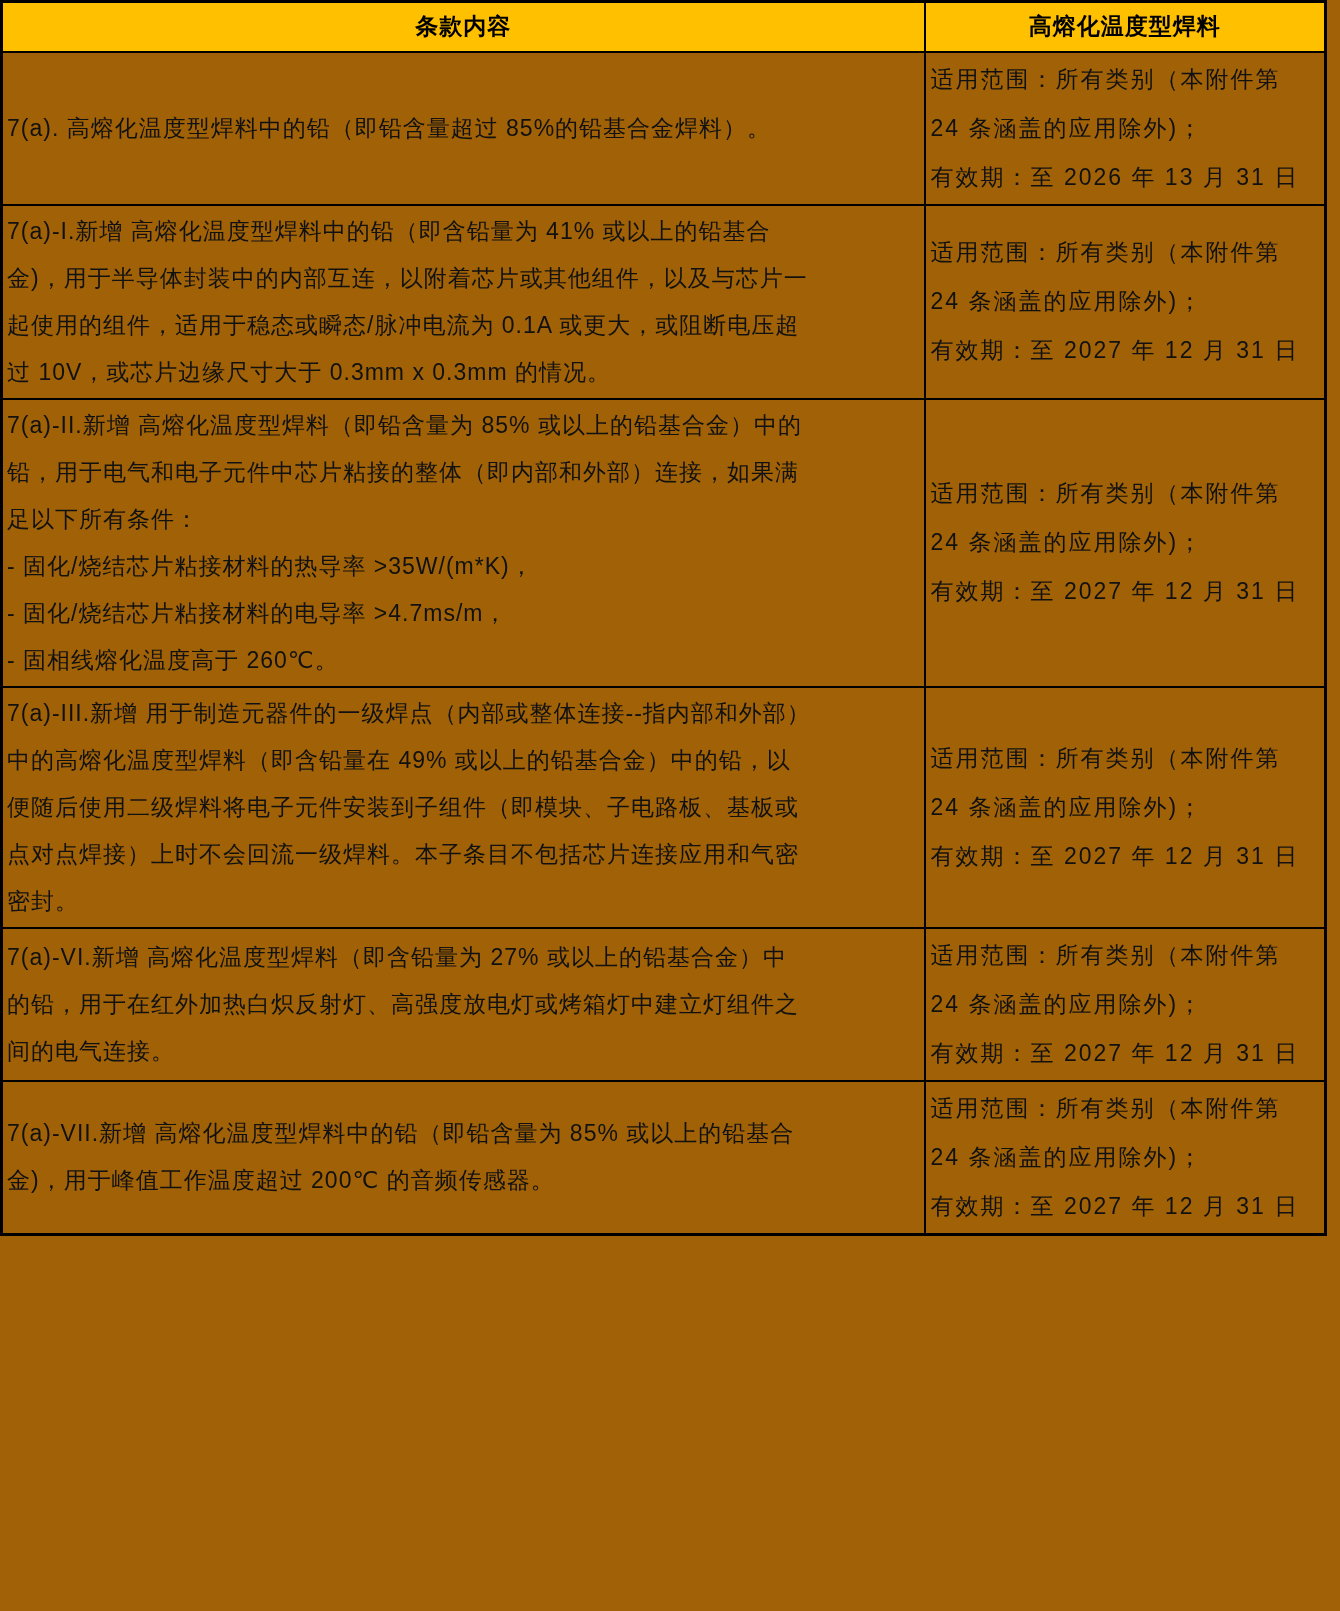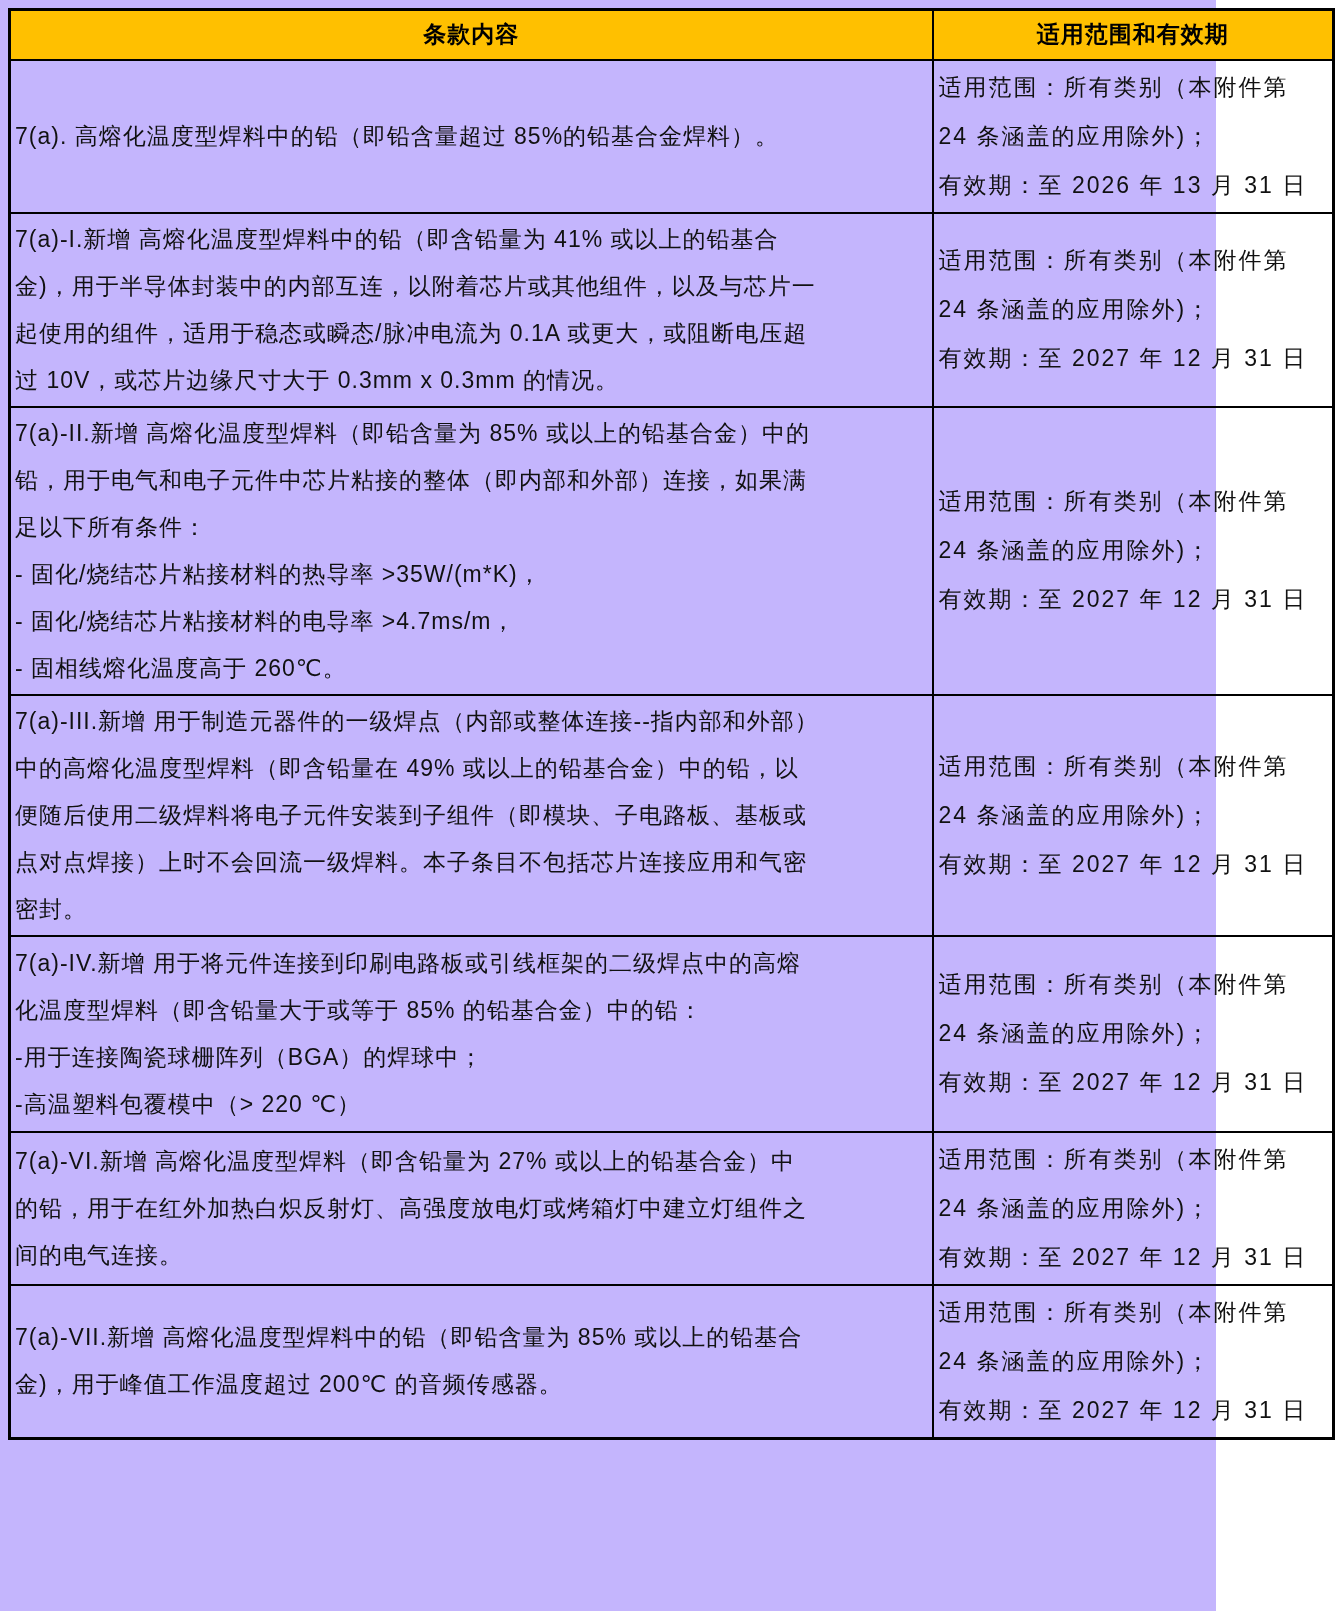--- a/index.html
+++ b/index.html
@@ -3,25 +3,24 @@
 <meta charset="utf-8">
 <style>
   html, body {
     margin: 0;
     padding: 0;
     background: #ffffff;
     font-family: "Liberation Sans", "DejaVu Sans", sans-serif;
     color: #111111;
   }
   .page {
-    width: 1216px;
+    width: 1340px;
     height: 1611px;
     box-sizing: border-box;
-    padding: 8px;
-    background: #c4b5fd;
+    background: #a16207;
   }
   table.exemption-table {
     border-collapse: collapse;
     table-layout: fixed;
     width: 1324px;
     border: 3px solid #000000;
   }
   col.col-clause { width: 923px; }
   col.col-scope  { width: 401px; }
   th, td {
@@ -66,21 +65,21 @@
 
 <div class="page">
   <table class="exemption-table">
     <colgroup>
       <col class="col-clause">
       <col class="col-scope">
     </colgroup>
     <thead>
       <tr>
         <th>条款内容</th>
-        <th>适用范围和有效期</th>
+        <th>高熔化温度型焊料</th>
       </tr>
     </thead>
     <tbody>
       <tr style="height:148px;">
         <td class="clause-cell">
             <div class="clause-text">7(a). 高熔化温度型焊料中的铅（即铅含量超过 85%的铅基合金焊料）。</div>
           </td>
         <td class="scope-cell">
             <div class="scope-text">适用范围：所有类别（本附件第
 24 条涵盖的应用除外)；</div>
@@ -122,33 +121,20 @@
 便随后使用二级焊料将电子元件安装到子组件（即模块、子电路板、基板或
 点对点焊接）上时不会回流一级焊料。本子条目不包括芯片连接应用和气密
 密封。</div>
           </td>
         <td class="scope-cell">
             <div class="scope-text">适用范围：所有类别（本附件第
 24 条涵盖的应用除外)；</div>
             <div class="validity-text">有效期：至 2027 年 12 月 31 日</div>
           </td>
       </tr>
-      <tr style="height:196px;">
-        <td class="clause-cell">
-            <div class="clause-text">7(a)-IV.新增 用于将元件连接到印刷电路板或引线框架的二级焊点中的高熔
-化温度型焊料（即含铅量大于或等于 85% 的铅基合金）中的铅：
--用于连接陶瓷球栅阵列（BGA）的焊球中；
--高温塑料包覆模中（&gt; 220 ℃）</div>
-          </td>
-        <td class="scope-cell">
-            <div class="scope-text">适用范围：所有类别（本附件第
-24 条涵盖的应用除外)；</div>
-            <div class="validity-text">有效期：至 2027 年 12 月 31 日</div>
-          </td>
-      </tr>
       <tr style="height:148px;">
         <td class="clause-cell">
             <div class="clause-text">7(a)-VI.新增 高熔化温度型焊料（即含铅量为 27% 或以上的铅基合金）中
 的铅，用于在红外加热白炽反射灯、高强度放电灯或烤箱灯中建立灯组件之
 间的电气连接。</div>
           </td>
         <td class="scope-cell">
             <div class="scope-text">适用范围：所有类别（本附件第
 24 条涵盖的应用除外)；</div>
             <div class="validity-text">有效期：至 2027 年 12 月 31 日</div>

